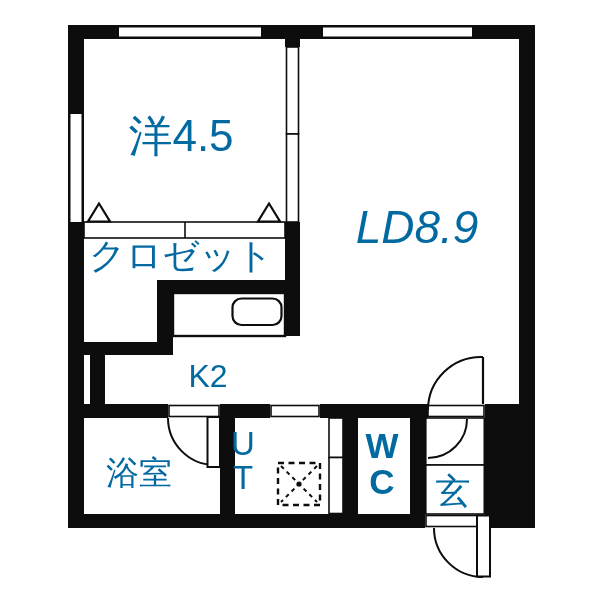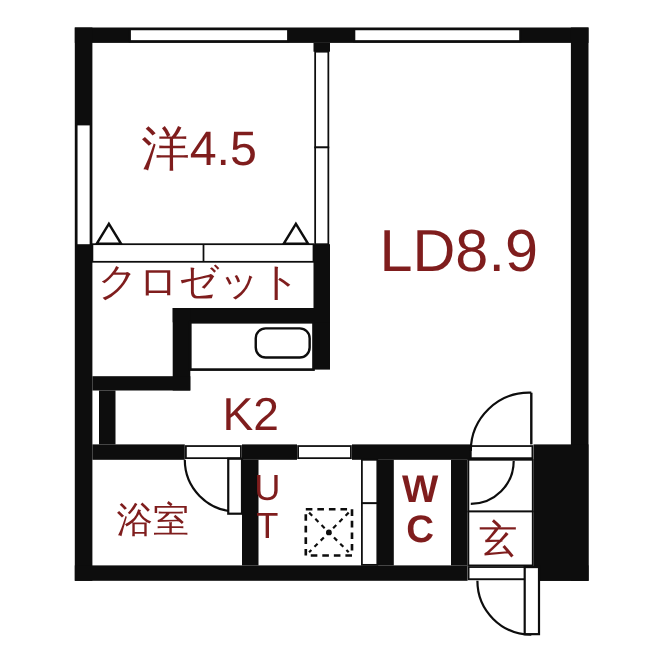--- a/index.html
+++ b/index.html
@@ -3,21 +3,21 @@
 <meta charset="utf-8">
 <style>
   html,body{margin:0;padding:0;background:#ffffff;}
   #stage{
     position:relative;width:600px;height:600px;background:#ffffff;
     font-family:"Liberation Sans","DejaVu Sans",sans-serif;overflow:hidden;
   }
   #plan-svg{position:absolute;left:0;top:0;}
   .lbl{
     position:absolute;transform:translate(-50%,-50%);
-    color:#7f1d1d;white-space:nowrap;line-height:1.04;text-align:center;
+    color:#0369a1;white-space:nowrap;line-height:1.04;text-align:center;
     user-select:none;
   }
   .lbl.vert{white-space:normal;width:1.06em;word-break:break-all;}
 </style>
 </head>
 <body>
 
 <div id="stage">
 
   <svg id="plan-svg" width="600" height="600" viewBox="0 0 600 600">
@@ -105,23 +105,23 @@
     <g>
       <path d="M434,528 A49,49 0 0 0 483,577" fill="none" stroke="#0d0d0d" stroke-width="2"></path>
       <rect x="477" y="515.5" width="13" height="61" fill="#ffffff" stroke="#0d0d0d" stroke-width="2"></rect>
     </g>
   </svg>
 
   <div class="lbl" style="left:181px;top:136px;font-size:44px;">洋4.5</div>
 
   <div class="lbl" style="left:181px;top:256px;font-size:36px;">クロゼット</div>
 
-  <div class="lbl" style="left:417px;top:228px;font-size:54px;">LD8.9</div>
+  <div class="lbl" style="left:417px;top:228px;font-size:46px;font-style:italic;">LD8.9</div>
 
-  <div class="lbl" style="left:228px;top:377px;font-size:42px;">K2</div>
+  <div class="lbl" style="left:208px;top:377px;font-size:32px;">K2</div>
 
   <div class="lbl vert" style="left:243px;top:461px;font-size:33px;">UT</div>
 
   <div class="lbl" style="left:139px;top:473px;font-size:33px;">浴室</div>
 
   <div class="lbl vert" style="left:382px;top:464px;font-size:35px;font-weight:bold;">WC</div>
 
   <div class="lbl" style="left:453px;top:491px;font-size:35px;">玄</div>
 </div>
 

